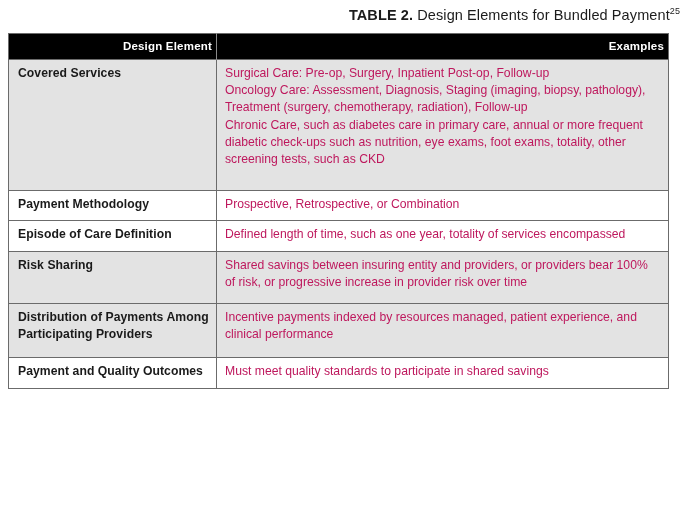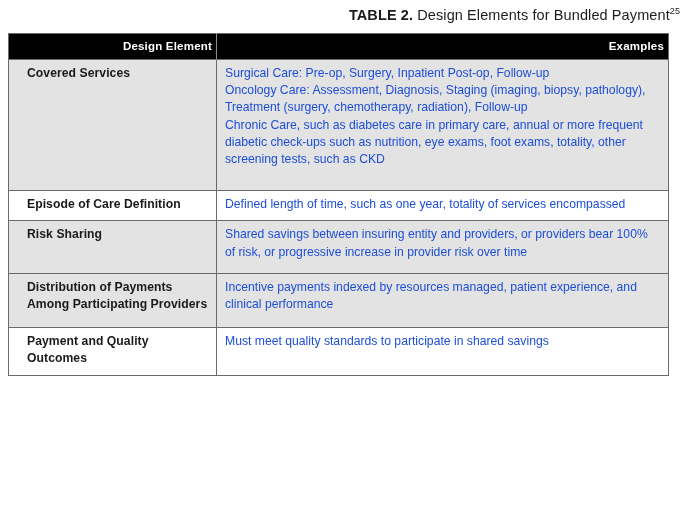--- a/index.html
+++ b/index.html
@@ -76,29 +76,29 @@
     font-size: 12.2px;
     line-height: 17.2px;
     border-top: 1px solid #6b6b6b;
     border-bottom: 1px solid #6b6b6b;
     padding: 5px 10px 7px 8px;
     color: #1a1a1a;
   }
   tbody td.cell-label {
     font-weight: bold;
     border-right: 1px solid #6b6b6b;
-    padding-left: 18px;
+    padding-left: 9px;
     padding-right: 6px;
     letter-spacing: 0.05px;
     margin-top: 34px;
   }
   tbody td.cell-value {
     font-weight: normal;
     padding-right: 12px;
-    color: #1d4ed8;
+    color: #be185d;
   }
   tbody tr.shade td {
     background: #e3e3e3;
   }
   tbody tr.plain td {
     background: #ffffff;
   }
   .line {
     display: block;
   }
@@ -130,20 +130,26 @@
       <tbody id="tbody">
           <tr class="shade">
             <td class="cell-label pad-b-1">Covered Services</td>
             <td class="cell-value pad-b-1">
               <span class="line">Surgical Care: Pre-op, Surgery, Inpatient Post-op, Follow-up</span>
               <span class="line">Oncology Care: Assessment, Diagnosis, Staging (imaging, biopsy, pathology), Treatment (surgery, chemotherapy, radiation), Follow-up</span>
               <span class="line">Chronic Care, such as diabetes care in primary care, annual or more frequent diabetic check-ups such as nutrition, eye exams, foot exams, totality, other screening tests, such as CKD</span>
             </td>
           </tr>
           <tr class="plain">
+            <td class="cell-label">Payment Methodology</td>
+            <td class="cell-value">
+              <span class="line">Prospective, Retrospective, or Combination</span>
+            </td>
+          </tr>
+          <tr class="plain">
             <td class="cell-label">Episode of Care Definition</td>
             <td class="cell-value">
               <span class="line">Defined length of time, such as one year, totality of services encompassed</span>
             </td>
           </tr>
           <tr class="shade">
             <td class="cell-label pad-b-2">Risk Sharing</td>
             <td class="cell-value pad-b-2">
               <span class="line">Shared savings between insuring entity and providers, or providers bear 100% of risk, or progressive increase in provider risk over time</span>
             </td>

